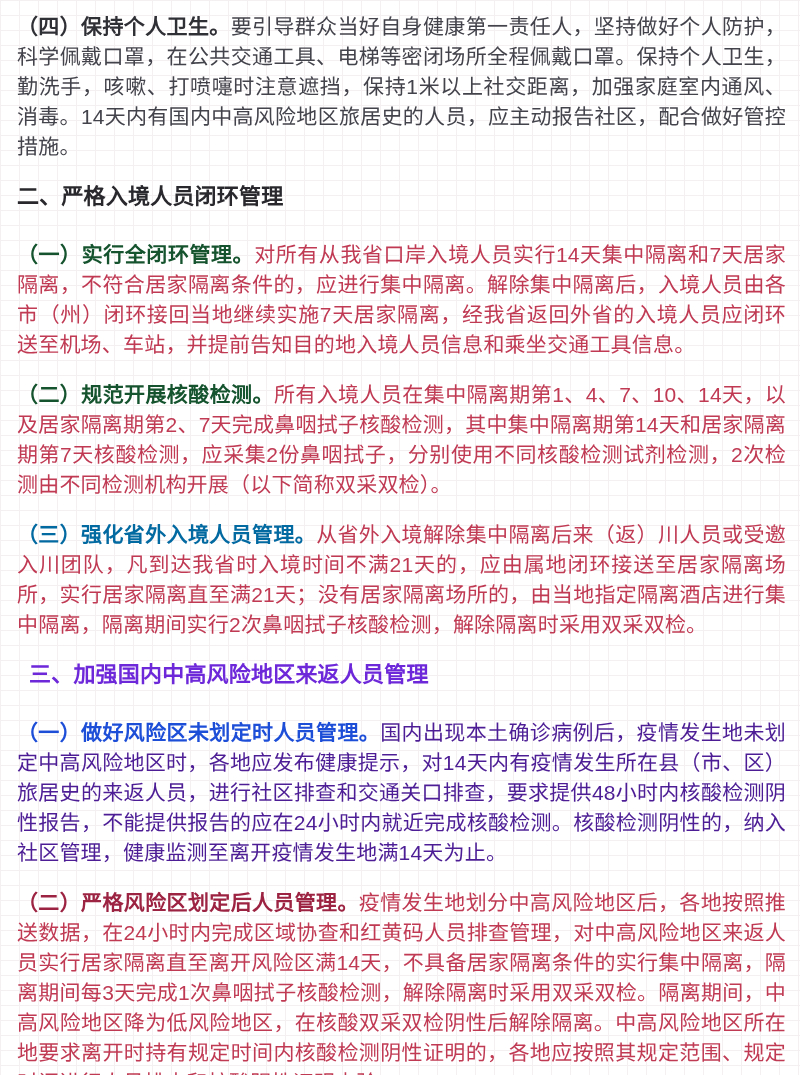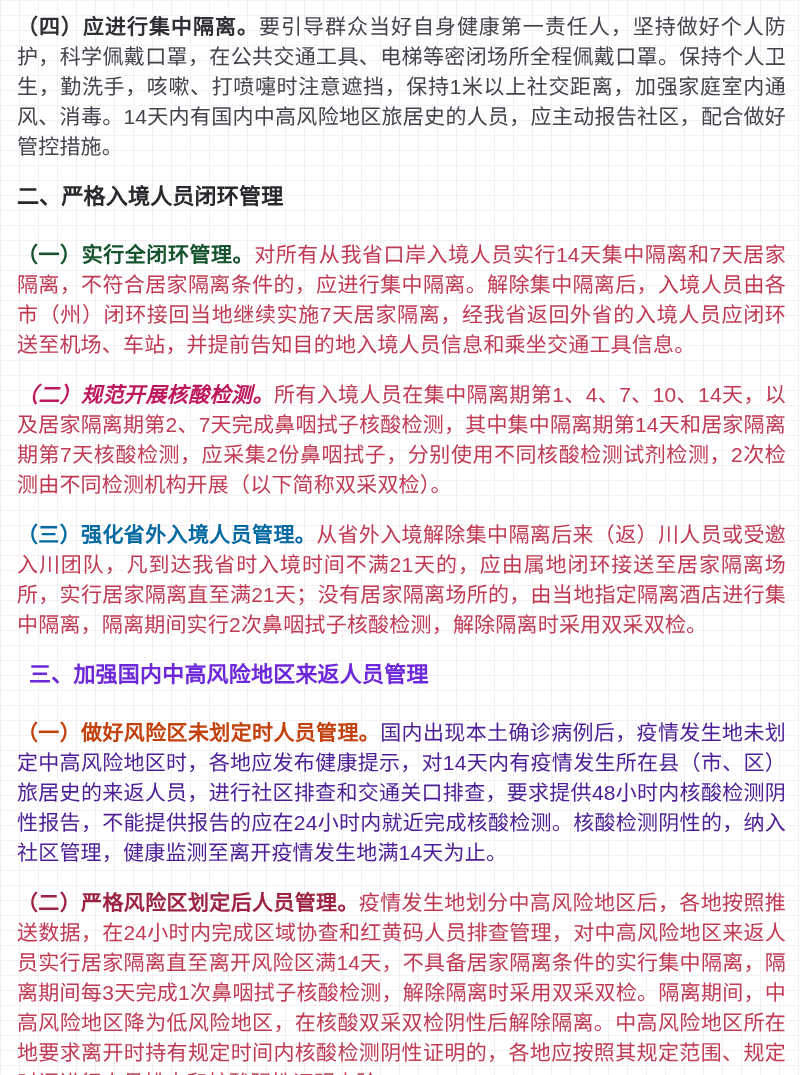--- a/index.html
+++ b/index.html
@@ -34,21 +34,21 @@
   }
   
   .tone-dark .lead  { font-weight: 700; }
   
   .tone-red  .lead  { font-weight: 700; }
 </style>
 </head>
 <body>
 
 <main id="content">
-    <p class="block tone-dark"><span class="lead" style="color: rgb(47, 47, 54);">（四）应进行集中隔离。</span><span class="ptext" style="color: rgb(67, 67, 76);">要引导群众当好自身健康第一责任人，坚持做好个人防护，科学佩戴口罩，在公共交通工具、电梯等密闭场所全程佩戴口罩。保持个人卫生，勤洗手，咳嗽、打喷嚏时注意遮挡，保持1米以上社交距离，加强家庭室内通风、消毒。14天内有国内中高风险地区旅居史的人员，应主动报告社区，配合做好管控措施。</span></p>
+    <p class="block tone-dark"><span class="lead" style="color: rgb(47, 47, 54);">（四）保持个人卫生。</span><span class="ptext" style="color: rgb(67, 67, 76);">要引导群众当好自身健康第一责任人，坚持做好个人防护，科学佩戴口罩，在公共交通工具、电梯等密闭场所全程佩戴口罩。保持个人卫生，勤洗手，咳嗽、打喷嚏时注意遮挡，保持1米以上社交距离，加强家庭室内通风、消毒。14天内有国内中高风险地区旅居史的人员，应主动报告社区，配合做好管控措施。</span></p>
     <h2 class="block tone-dark" style="color: rgb(40, 40, 45);">二、严格入境人员闭环管理</h2>
     <p class="block tone-red"><span class="lead" style="color: #14532d;">（一）实行全闭环管理。</span><span class="ptext" style="color: rgb(192, 58, 84);">对所有从我省口岸入境人员实行14天集中隔离和7天居家隔离，不符合居家隔离条件的，应进行集中隔离。解除集中隔离后，入境人员由各市（州）闭环接回当地继续实施7天居家隔离，经我省返回外省的入境人员应闭环送至机场、车站，并提前告知目的地入境人员信息和乘坐交通工具信息。</span></p>
-    <p class="block tone-red"><span class="lead" style="color: #be185d; font-style: italic;">（二）规范开展核酸检测。</span><span class="ptext" style="color: rgb(192, 58, 84);">所有入境人员在集中隔离期第1、4、7、10、14天，以及居家隔离期第2、7天完成鼻咽拭子核酸检测，其中集中隔离期第14天和居家隔离期第7天核酸检测，应采集2份鼻咽拭子，分别使用不同核酸检测试剂检测，2次检测由不同检测机构开展（以下简称双采双检）。</span></p>
+    <p class="block tone-red"><span class="lead" style="color: #14532d;">（二）规范开展核酸检测。</span><span class="ptext" style="color: rgb(192, 58, 84);">所有入境人员在集中隔离期第1、4、7、10、14天，以及居家隔离期第2、7天完成鼻咽拭子核酸检测，其中集中隔离期第14天和居家隔离期第7天核酸检测，应采集2份鼻咽拭子，分别使用不同核酸检测试剂检测，2次检测由不同检测机构开展（以下简称双采双检）。</span></p>
     <p class="block tone-red"><span class="lead" style="color: #0369a1;">（三）强化省外入境人员管理。</span><span class="ptext" style="color: rgb(192, 58, 84);">从省外入境解除集中隔离后来（返）川人员或受邀入川团队，凡到达我省时入境时间不满21天的，应由属地闭环接送至居家隔离场所，实行居家隔离直至满21天；没有居家隔离场所的，由当地指定隔离酒店进行集中隔离，隔离期间实行2次鼻咽拭子核酸检测，解除隔离时采用双采双检。</span></p>
     <h2 class="block tone-dark" style="color: #6d28d9; margin-left: 12px;">三、加强国内中高风险地区来返人员管理</h2>
-    <p class="block tone-red"><span class="lead" style="color: #c2410c;">（一）做好风险区未划定时人员管理。</span><span class="ptext" style="color: #4c1d95;">国内出现本土确诊病例后，疫情发生地未划定中高风险地区时，各地应发布健康提示，对14天内有疫情发生所在县（市、区）旅居史的来返人员，进行社区排查和交通关口排查，要求提供48小时内核酸检测阴性报告，不能提供报告的应在24小时内就近完成核酸检测。核酸检测阴性的，纳入社区管理，健康监测至离开疫情发生地满14天为止。</span></p>
+    <p class="block tone-red"><span class="lead" style="color: #1d4ed8;">（一）做好风险区未划定时人员管理。</span><span class="ptext" style="color: #4c1d95;">国内出现本土确诊病例后，疫情发生地未划定中高风险地区时，各地应发布健康提示，对14天内有疫情发生所在县（市、区）旅居史的来返人员，进行社区排查和交通关口排查，要求提供48小时内核酸检测阴性报告，不能提供报告的应在24小时内就近完成核酸检测。核酸检测阴性的，纳入社区管理，健康监测至离开疫情发生地满14天为止。</span></p>
     <p class="block tone-red"><span class="lead" style="color: rgb(157, 35, 66);">（二）严格风险区划定后人员管理。</span><span class="ptext" style="color: rgb(192, 58, 84);">疫情发生地划分中高风险地区后，各地按照推送数据，在24小时内完成区域协查和红黄码人员排查管理，对中高风险地区来返人员实行居家隔离直至离开风险区满14天，不具备居家隔离条件的实行集中隔离，隔离期间每3天完成1次鼻咽拭子核酸检测，解除隔离时采用双采双检。隔离期间，中高风险地区降为低风险地区，在核酸双采双检阴性后解除隔离。中高风险地区所在地要求离开时持有规定时间内核酸检测阴性证明的，各地应按照其规定范围、规定时间进行人员排查和核酸阴性证明查验。</span></p>
   </main>
 
 </body></html>

